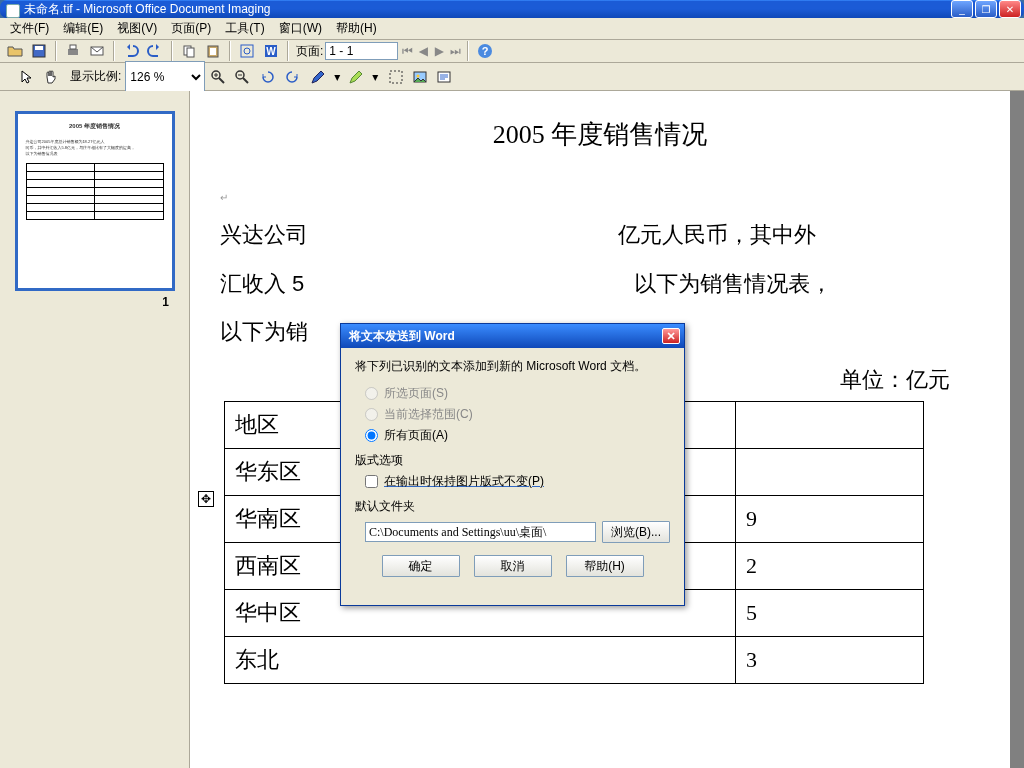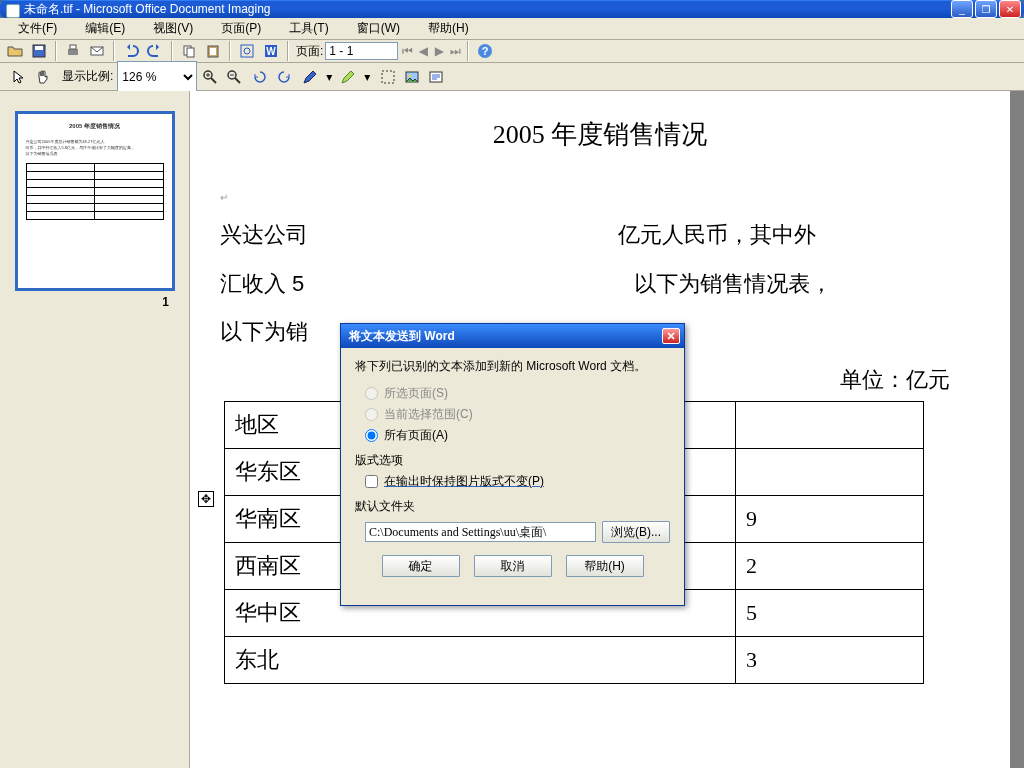--- a/index.html
+++ b/index.html
@@ -9,33 +9,33 @@
 
 
 .titlebar { height: 22px; background: linear-gradient(to bottom,#3a8cff 0%,#1b5bd6 8%,#1b5bd6 50%,#0f48b8 100%); display: flex; align-items: flex-end; color: #fff; font-size: 12px; padding-left: 6px; border-radius: 7px; }
 .titlebar .icon { width: 14px; height: 14px; background: #fff; border: 1px solid #7aa; margin-right: 4px; border-radius: 2px; }
 .titlebar .title { flex: 1; }
 .winbtns { display: flex; gap: 2px; margin-right: 3px; }
 .winbtn { width: 22px; height: 18px; border: 1px solid #fff; border-radius: 3px; background: linear-gradient(#6fa5ff,#2a5dc7); color: #fff; font-size: 10px; display: flex; align-items:center; justify-content:center; }
 .winbtn.close { background: linear-gradient(#f88,#c22); }
 
 
-.menubar { height: 22px; background: #ece9d8; display: flex; align-items: center; font-size: 12px; padding: 0 12px; gap: 16px; border-bottom: 1px solid #aca899; }
+.menubar { height: 22px; background: #ece9d8; display: flex; align-items: center; font-size: 12px; padding: 0 4px; gap: 2px; border-bottom: 1px solid #aca899; }
 .menubar span { padding: 2px 6px; }
 
 
 .toolbar { height: 28px; background: #ece9d8; display: flex; align-items: center; font-size: 12px; padding: 0 4px; gap: 2px; border-bottom: 1px solid #aca899; }
 .toolbar .sep { width: 2px; height: 20px; border-left: 1px solid #aca899; border-right: 1px solid #fff; margin: 0 3px; }
 .tbbtn { width: 22px; height: 22px; display:flex; align-items:center; justify-content:center; border:1px solid transparent; border-radius:2px; }
 .tbbtn svg { width:16px; height:16px; }
 .pagelbl { margin-left: 2px; }
 .pagebox { width: 73px; height: 18px; border:1px solid #7f9db9; background:#fff; font-size:12px; padding:0 3px; }
 .navarrow { width:14px; height:20px; display:flex; align-items:center; justify-content:center; color:#888; font-size:12px; }
 
-.toolbar2 { height: 28px; background:#ece9d8; display:flex; align-items:center; font-size:12px; padding:0 8px; gap:2px; border-bottom:1px solid #aca899;}
+.toolbar2 { height: 28px; background:#ece9d8; display:flex; align-items:center; font-size:12px; padding:0 16px; gap:2px; border-bottom:1px solid #aca899;}
 .zoomlbl { margin:0 2px 0 4px; }
 .zoomsel { width:80px; height:32px; border:1px solid #7f9db9; background:#fff; font-size:12px; }
 
 
 .workarea { flex:1; display:flex; background:#808080; position:relative; }
 .thumbpanel { width:190px; background:#ece9d8; border-right:1px solid #aca899; padding:10px 8px; overflow:hidden; }
 .thumb { width:160px; height:180px; background:#fff; border:1px solid #3169c6; margin:10px auto 4px; box-shadow:0 0 0 2px #316ac5 inset; padding:10px; font-size:5px; color:#333; position:relative; display:flex; flex-direction:column; align-items:center;}
 .thumb-title { font-size:6px; font-weight:bold; margin-bottom:8px;}
 .thumb-lines { font-size:4px; line-height:1.5; text-align:left; width:100%; margin-bottom:6px;}
 .thumb-table { width:100%; border-collapse:collapse; }

